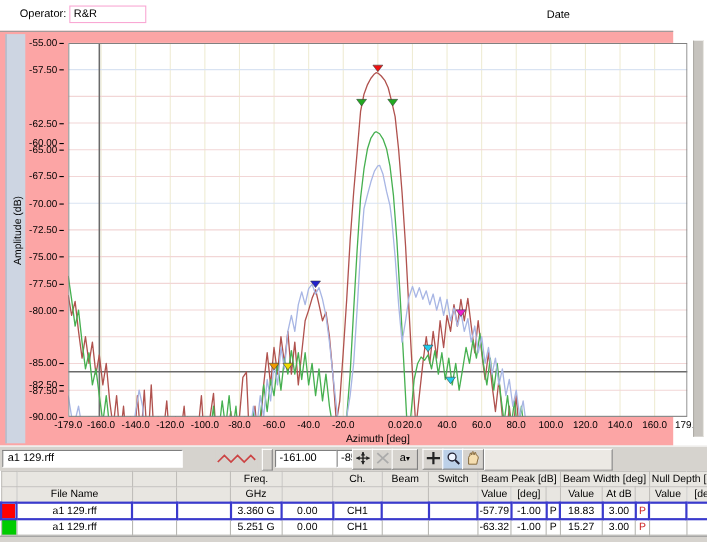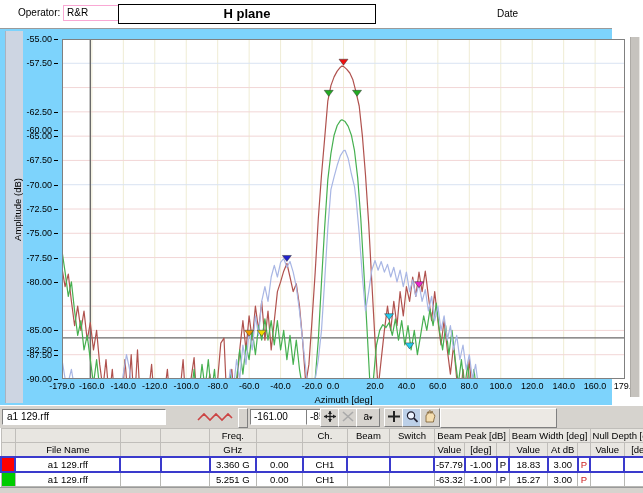--- a/index.html
+++ b/index.html
@@ -4,21 +4,21 @@
 <style>
   html,body{margin:0;padding:0;}
   body{width:643px;height:493px;position:relative;font-family:"Liberation Sans",sans-serif;background:#ffffff;overflow:hidden;}
   .abs{position:absolute;}
   
   #top-bar{left:0;top:0;width:643px;height:28px;background:#ffffff;}
   .small-label{font-size:10px;color:#000;}
   .field-box{border:1px solid #f9a8d4;background:#fff;font-size:10px;line-height:14px;padding:0 3px;white-space:nowrap;overflow:hidden;}
   #title-box{left:118px;top:4px;width:256px;height:18px;border:1px solid #000;background:#fff;text-align:center;font-size:13px;font-weight:bold;line-height:18px;}
   
-  #plot-panel{left:0;top:28px;width:612px;height:377px;background:#7dd3fc;border-top:1px solid #9a9a9a;}
+  #plot-panel{left:0;top:28px;width:612px;height:377px;background:#fca5a5;border-top:1px solid #9a9a9a;}
   #left-strip{left:5px;top:2px;width:17px;height:372px;background:#cdd5e2;border-left:1px solid #aab2c0;}
   #amp-label{left:-28px;top:175px;width:90px;transform:rotate(-90deg);font-size:9.5px;text-align:center;color:#000;}
   #plot-area{left:62px;top:10px;width:563px;height:340px;background:#fff;}
   #plot-area svg{display:block;}
   #y-labels{left:0;top:10px;width:58px;height:340px;}
   .ytick{position:absolute;right:0;padding-right:6px;font-size:9px;white-space:nowrap;}
   .ytick i{position:absolute;right:0;top:5px;width:4px;border-top:1px solid #000;font-style:normal;}
   #x-labels{left:62px;top:352px;width:563px;height:12px;}
   .xtick{position:absolute;top:0;transform:translateX(-50%);font-size:9px;white-space:nowrap;}
   #az-label{left:62px;top:365px;width:563px;text-align:center;font-size:9.5px;}
@@ -45,21 +45,20 @@
   .p-red{color:#cc2222;font-weight:bold;}
   .p-dark{color:#222;font-weight:bold;}
   #bottom-strip{left:0;top:487px;width:643px;height:6px;background:#d6d3ce;border-top:1px solid #9a9a9a;}
 </style>
 </head>
 <body>
 
 <div id="top-bar" class="abs">
   <span class="abs small-label" style="left:18px;top:7px;">Operator:</span>
   <div class="abs field-box" style="left:63px;top:5px;width:62px;height:14px;">R&amp;R</div>
-  <div class="abs" id="title-box">H plane</div>
   <span class="abs small-label" style="left:497px;top:8px;">Date</span>
 </div>
 
 <div id="plot-panel" class="abs">
   <div id="left-strip" class="abs"></div>
   <div id="amp-label" class="abs">Amplitude (dB)</div>
   <div id="y-labels" class="abs">
       <div class="ytick" style="top: -5px;">-55.00<i></i></div>
       <div class="ytick" style="top: 19.2857px;">-57.50<i></i></div>
       <div class="ytick" style="top: 43.5714px; margin-top: 42px;">-60.00<i></i></div>
@@ -128,21 +127,21 @@
   <div id="x-labels" class="abs">
       <div class="xtick" style="left: 0px;">-179.0</div>
       <div class="xtick" style="left: 29.8799px;">-160.0</div>
       <div class="xtick" style="left: 61.3324px;">-140.0</div>
       <div class="xtick" style="left: 92.7849px;">-120.0</div>
       <div class="xtick" style="left: 124.237px;">-100.0</div>
       <div class="xtick" style="left: 155.69px;">-80.0</div>
       <div class="xtick" style="left: 187.142px;">-60.0</div>
       <div class="xtick" style="left: 218.595px;">-40.0</div>
       <div class="xtick" style="left: 250.047px;">-20.0</div>
-      <div class="xtick" style="left: 271px;">0.0</div>
+      <div class="xtick" style="left: 297px;">0.0</div>
       <div class="xtick" style="left: 312.953px;">20.0</div>
       <div class="xtick" style="left: 344.405px;">40.0</div>
       <div class="xtick" style="left: 375.858px;">60.0</div>
       <div class="xtick" style="left: 407.31px;">80.0</div>
       <div class="xtick" style="left: 438.763px;">100.0</div>
       <div class="xtick" style="left: 470.215px;">120.0</div>
       <div class="xtick" style="left: 501.668px;">140.0</div>
       <div class="xtick" style="left: 533.12px;">160.0</div>
       <div class="xtick" style="left: 563px;">179.0</div>
     </div>

